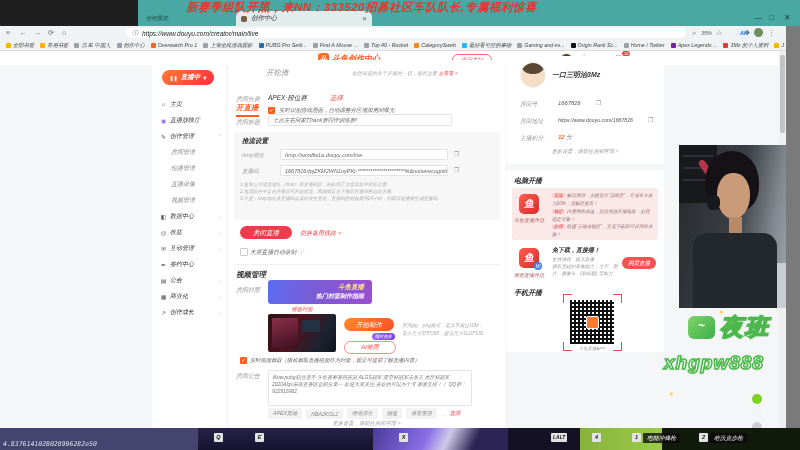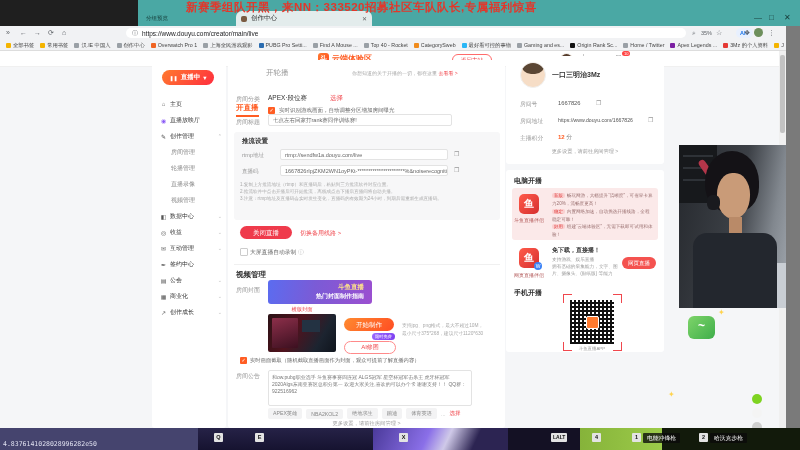--- a/index.html
+++ b/index.html
@@ -1,18 +1,18 @@
 <!DOCTYPE html>
 <html><head>
 <meta charset="utf-8">
 <style>
   html,body{margin:0;padding:0;background:#444;}
   #screen{position:relative;width:800px;height:450px;overflow:hidden;
     font-family:"Liberation Sans","DejaVu Sans",sans-serif;font-size:7px;color:#333;
-    background:#7a7a7a;}
+    background:#7a7a7a;font-style:italic;}
   .a{position:absolute;}
   .nw{white-space:nowrap;}
   
   .titlebar{left:0;top:0;width:800px;height:26px;background:#4aa8a4;}
   .darkcorner{left:0;top:0;width:138px;height:26px;background:#1f1f1f;}
   .bannertext{left:186px;top:0px;font-size:11.5px;font-weight:bold;color:#e2372b;letter-spacing:.5px;}
   .apphint{left:146px;top:15px;font-size:5.5px;color:#17403d;}
   .tab{left:236px;top:11px;width:136px;height:15px;background:#e3ecec;border-radius:6px 6px 0 0;
     display:flex;align-items:center;padding:0 5px;box-sizing:border-box;gap:4px;}
   .tabfav{width:6px;height:6px;border-radius:2px;background:#7a5b42;}
@@ -289,21 +289,21 @@
     <span class="bm">
         <i></i>
         <span>J</span>
       </span>
 
   </div>
 
   <div class="a page"></div>
   <div class="a hdr"></div>
   <div class="a logoico">斗</div>
-  <div class="a logotxt nw">云端体验区</div>
+  <div class="a logotxt nw">斗鱼创作中心</div>
   <div class="a logosub nw">DOUYU CREATION CENTER</div>
   <div class="a backsite">返回主站</div>
   <div class="a avatarhdr">
       <i></i>
     </div>
   <div class="a hdrico" style="left:582px;">⤓</div>
   <div class="a" style="left:576px;top:60px;font-size:4.5px;color:#888;">下载中心</div>
   <div class="a hdrico" style="left:616px;">✉</div>
   <div class="a" style="left:612px;top:60px;font-size:4.5px;color:#888;">消息</div>
   <div class="a badge10">10</div>
@@ -491,20 +491,22 @@
     <span class="band"></span>
     <span class="hair"></span>
     <span class="face"></span>
     <span class="cup"></span>
     <span class="neck"></span>
     <span class="shirt"></span>
   </div>
 
   <div class="a wmico">~</div>
   <div class="a spark" style="left:718px;top:308px;">✦</div>
+  <div class="a wm1 nw">夜班</div>
+  <div class="a wm2 nw">xhgpw888</div>
   <div class="a spark" style="left:668px;top:390px;">✦</div>
   <div class="a minico" style="left:752px;top:394px;background:#7ed321;"></div>
   <div class="a minico" style="left:752px;top:408px;background:#f4f4f4;"></div>
   <div class="a minico" style="left:752px;top:422px;background:#cfcfcf;"></div>
 
   <div class="a hudbase"></div>
   <div class="a hud-a"></div>
   <div class="a hud-b"></div>
   <div class="a hud-c"></div>
   <div class="a hud-d"></div>

